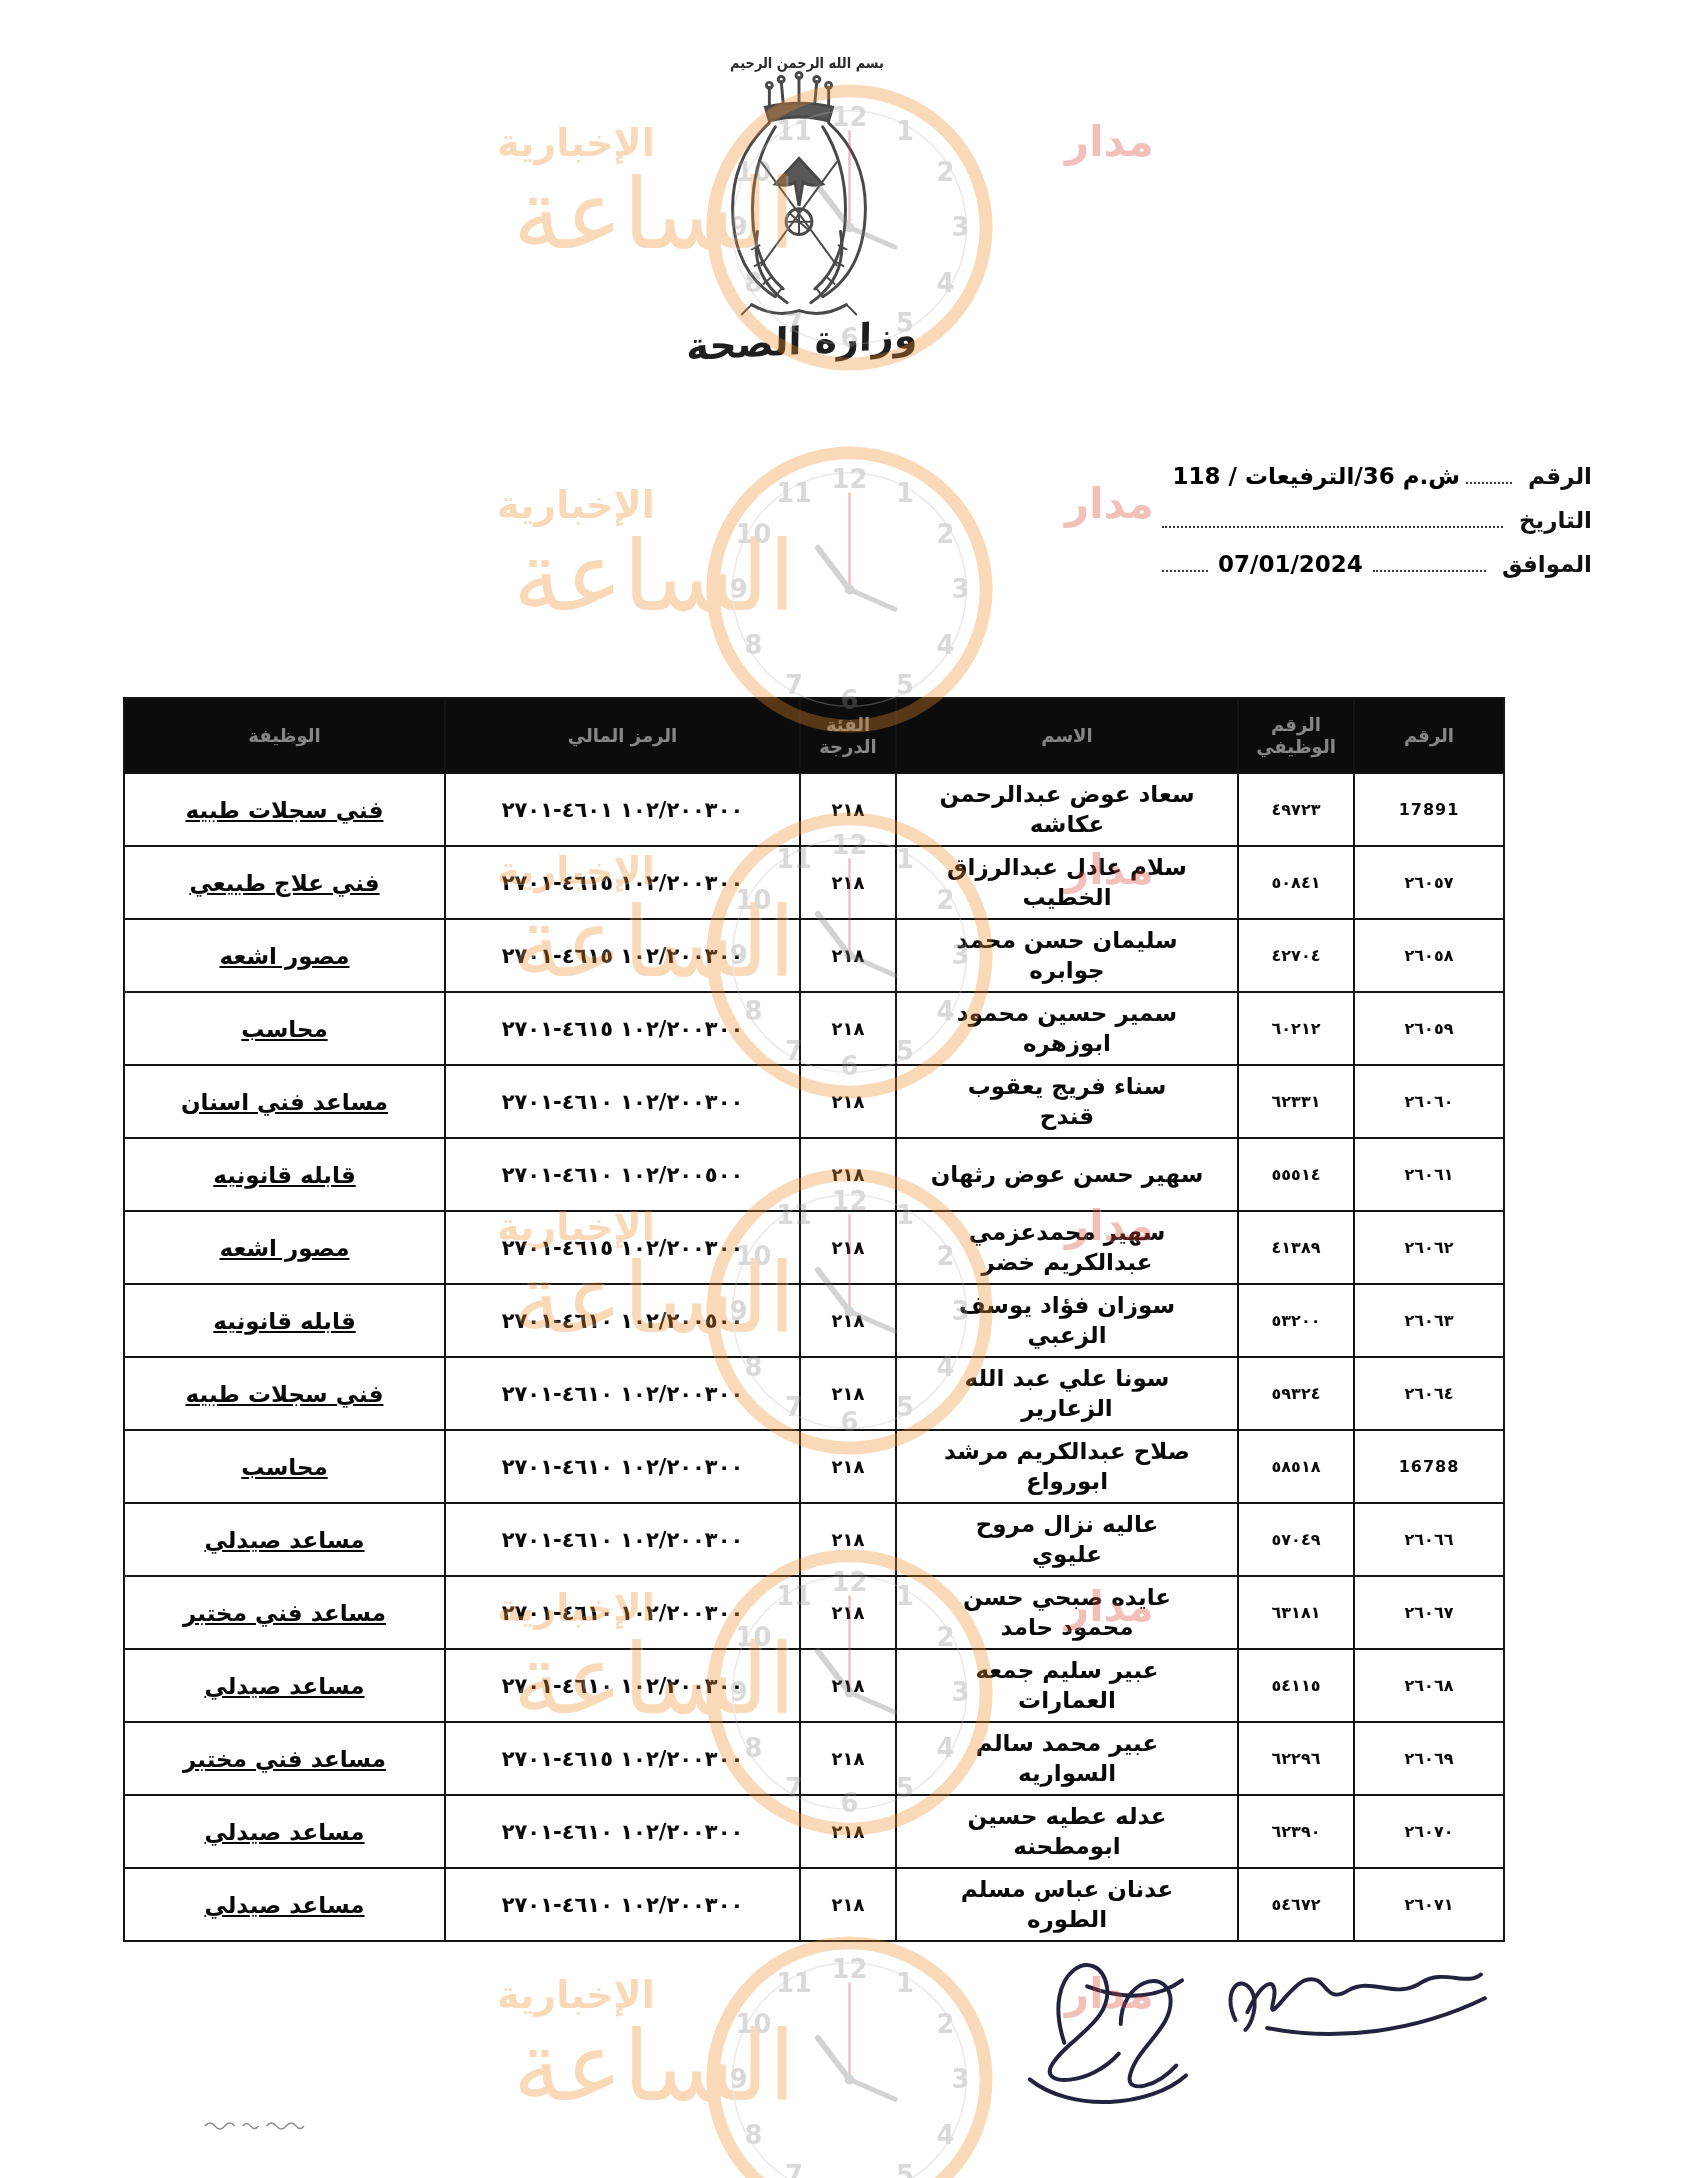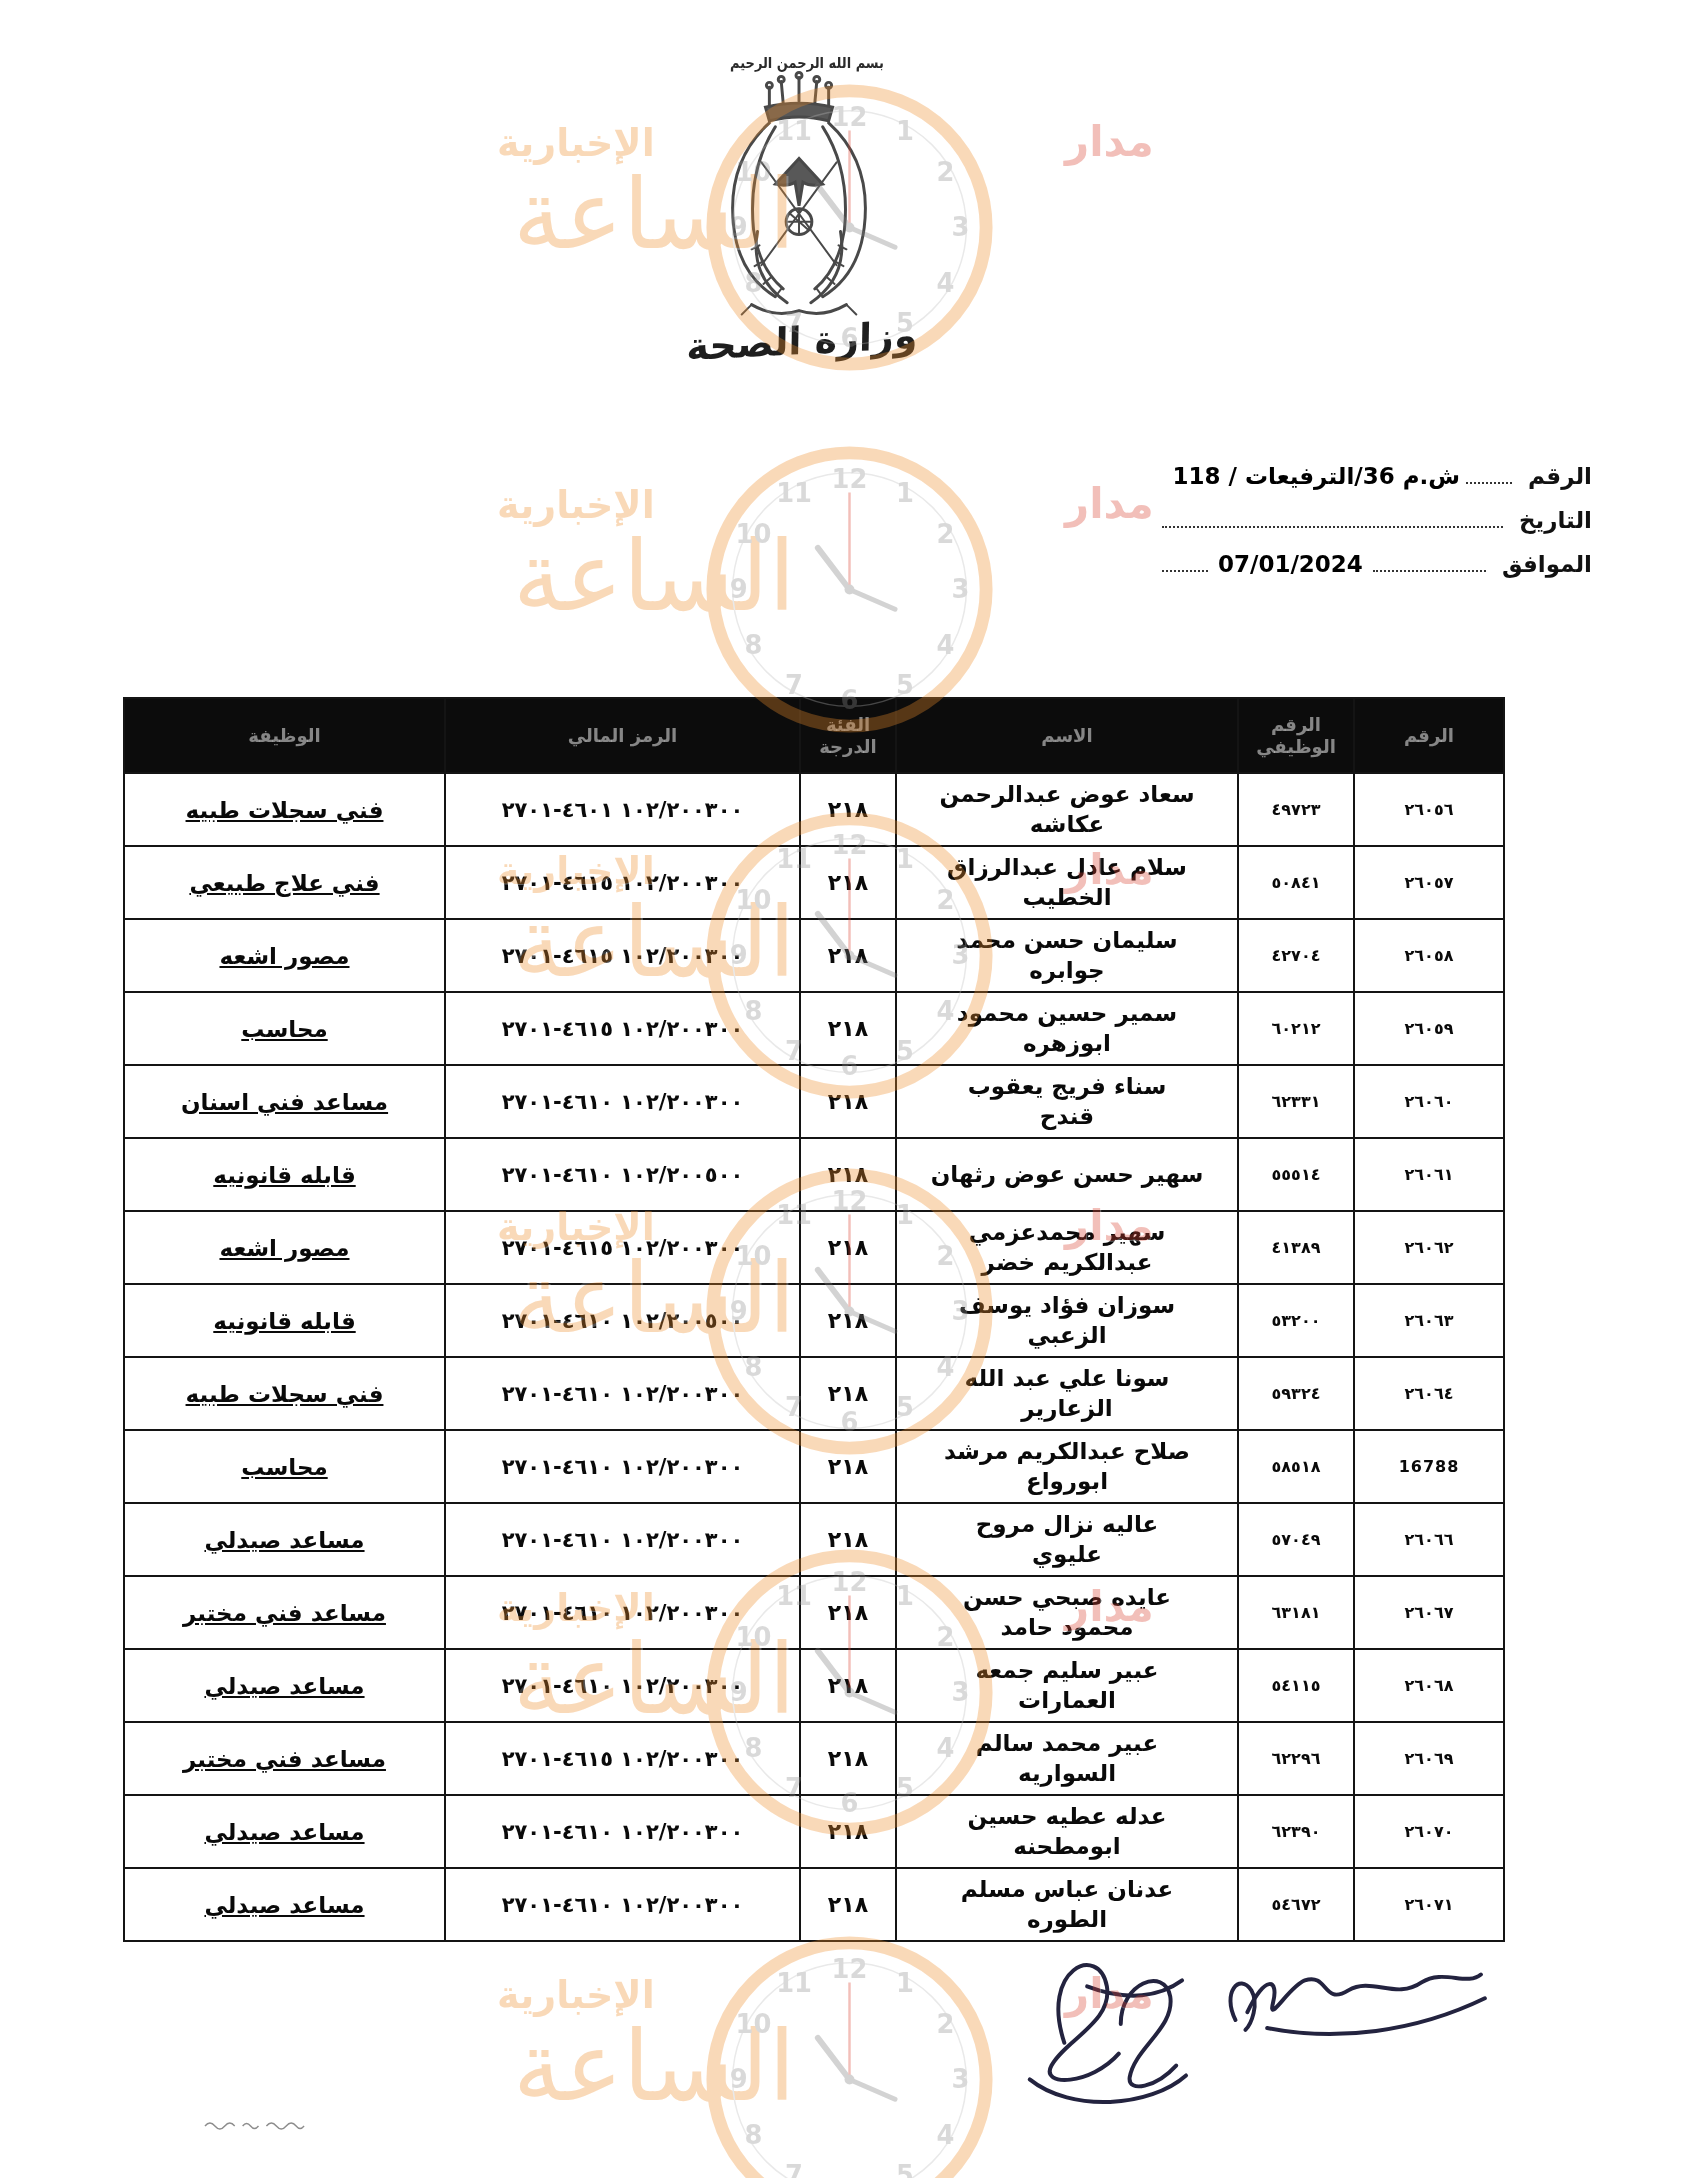--- a/index.html
+++ b/index.html
@@ -47,21 +47,21 @@
     padding:4px 8px;
   }
   table.records thead th{
     background:#0c0c0c;height:65px;
     color:rgba(255,255,255,0.5);
     font-size:18px;font-weight:700;line-height:1.2;
   }
   table.records td{height:63px;font-weight:700;color:#0a0a0a;}
   td.cell-seq,td.cell-emp{font-size:16px;letter-spacing:1px;}
   td.cell-name{font-size:23px;line-height:1.3;white-space:pre-line;}
-  td.cell-grade{font-size:22px;}
+  td.cell-grade{font-size:18px;}
   td.cell-account{font-size:21px;letter-spacing:1px;white-space:nowrap;}
   td.cell-job{font-size:23px;letter-spacing:2px;text-decoration:underline;}
 
   
   .signatures{position:absolute;left:970px;top:1929px;z-index:45;}
   .footer-scribble{position:absolute;left:203px;top:2117px;z-index:12;opacity:.75;}
 
   
   .watermark-layer{position:absolute;inset:0;z-index:60;pointer-events:none;}
   .wm-cluster{position:absolute;left:0;width:1536px;height:297px;opacity:.33;}
@@ -158,21 +158,21 @@
         <th>
           <div>الفئة</div>
           <div>الدرجة</div>
         </th>
         <th>الرمز المالي</th>
         <th>الوظيفة</th>
       </tr>
     </thead>
     <tbody>
     <tr>
-      <td class="cell-seq">٢٦٠٥٦</td>
+      <td class="cell-seq">17891</td>
       <td class="cell-emp">٤٩٧٢٣</td>
       <td class="cell-name">سعاد عوض عبدالرحمن
 عكاشه</td>
       <td class="cell-grade">٢١٨</td>
       <td class="cell-account" dir="ltr">١٠٢/٢٠٠٣٠٠ ٤٦٠١-٢٧٠١</td>
       <td class="cell-job">فني سجلات طبيه</td>
     </tr>
 
     <tr>
       <td class="cell-seq">٢٦٠٥٧</td>

